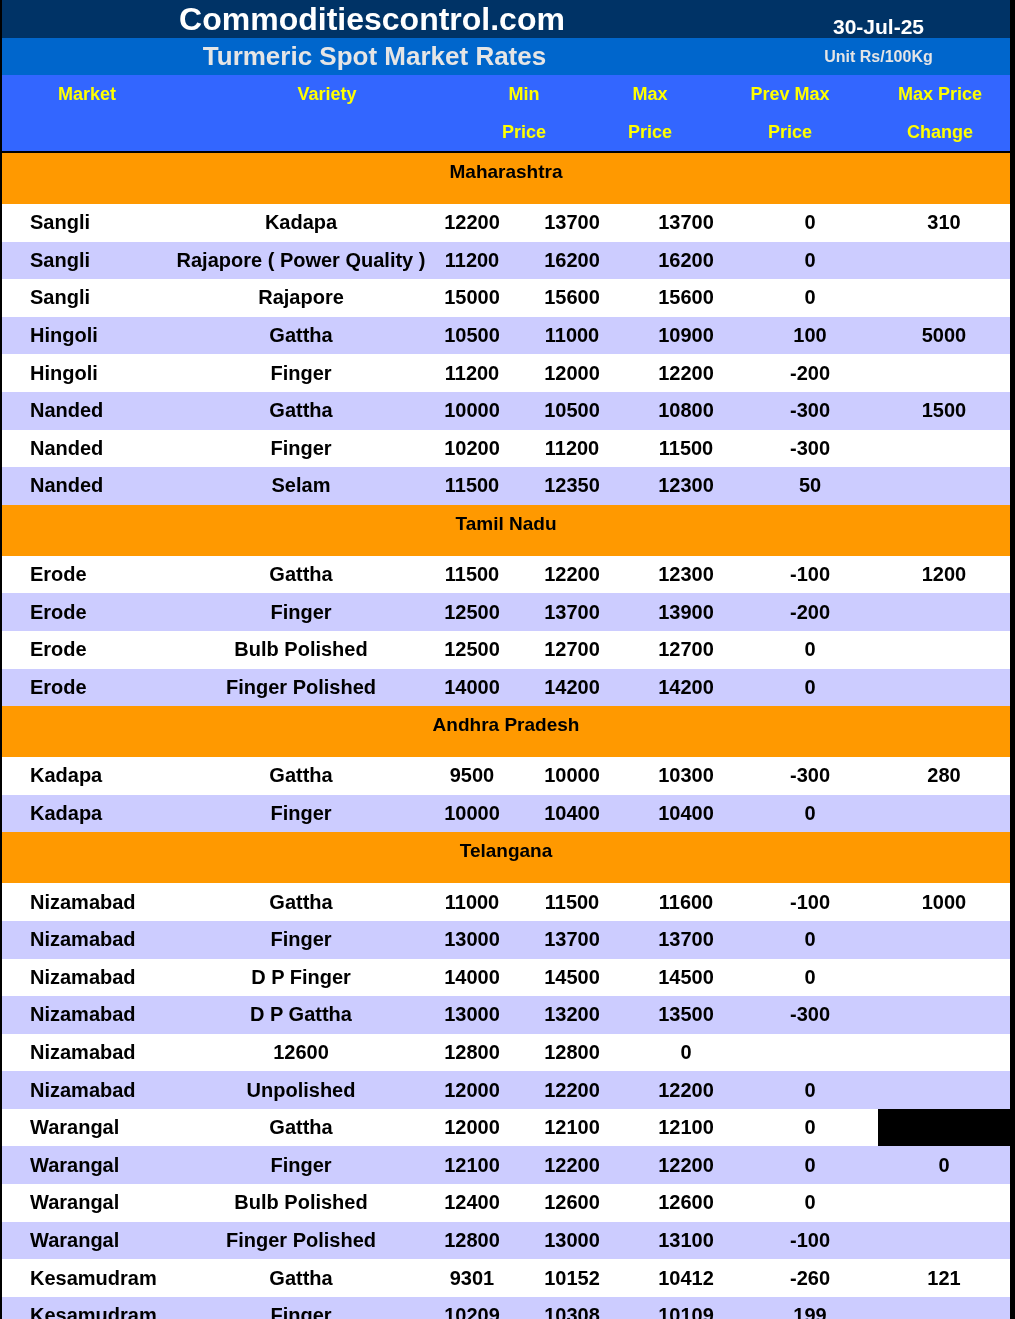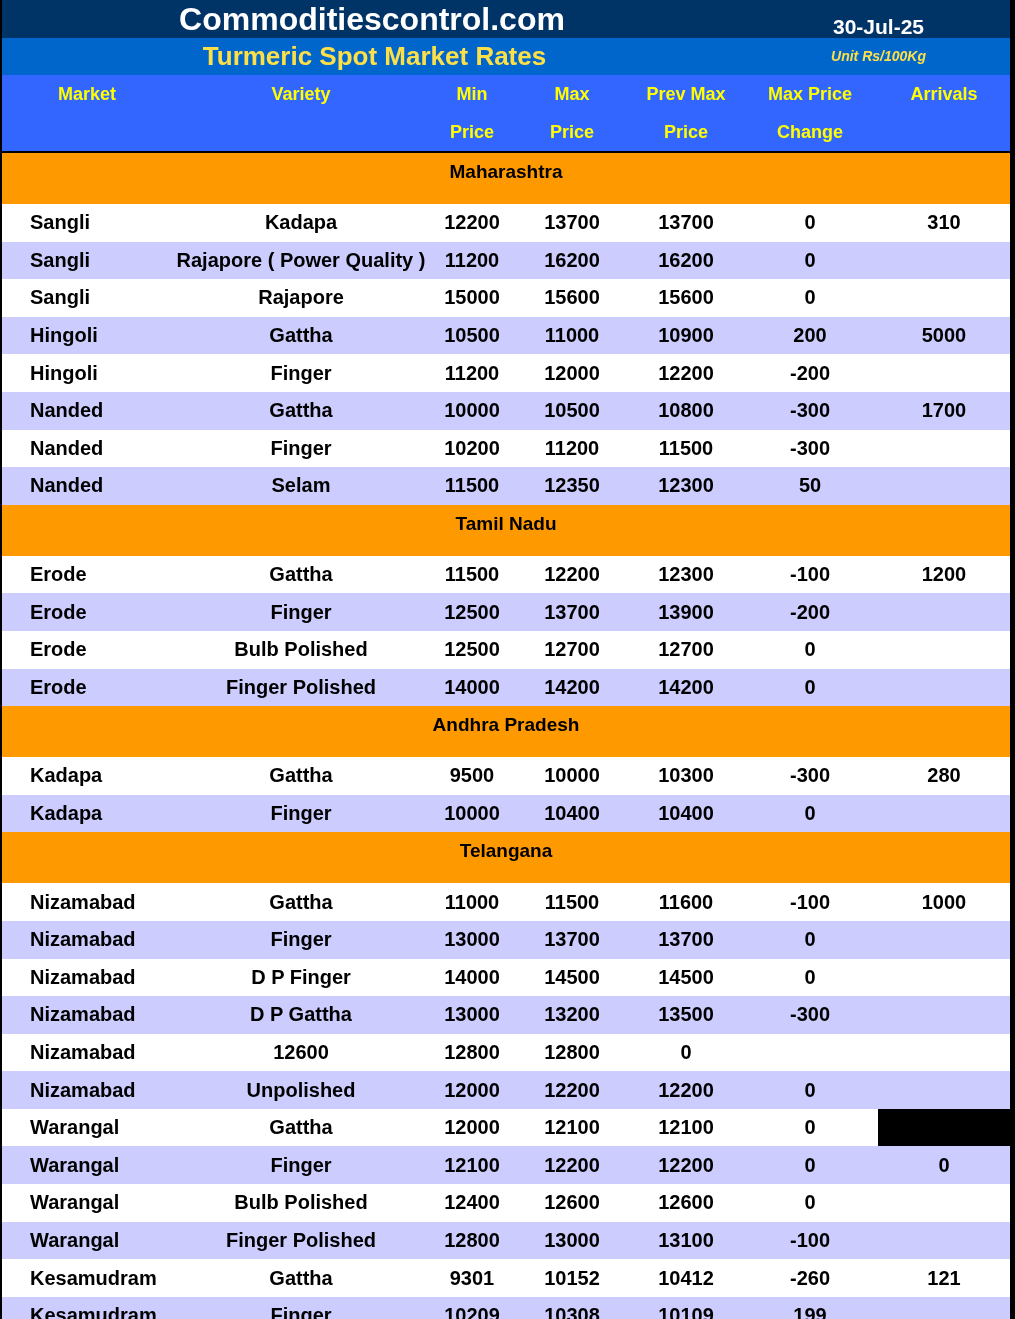--- a/index.html
+++ b/index.html
@@ -26,43 +26,44 @@
     text-align:center; line-height:38px; font-size:32px;
   }
   .topbar .date{
     position:absolute; left:745px; top:8px; width:263px; height:38px;
     text-align:center; line-height:38px; font-size:21px;
   }
 
   
   .titlebar{
     height:37px; flex:none;
-    background:#0066CC; color:#fde047;
+    background:#0066CC; color:#e5e5e5;
     position:relative;
   }
   .titlebar .title{
     position:absolute; left:0; top:0; width:745px; height:37px;
     text-align:center; line-height:37px; font-size:26px;
   }
   .titlebar .unit{
     position:absolute; left:745px; top:0; width:263px; height:37px;
-    text-align:center; line-height:37px; font-size:14px;font-style:italic;
+    text-align:center; line-height:37px; font-size:16px;
   }
 
   
   .grid-cols{
     display:grid;
     grid-template-columns:170px 258px 84px 116px 112px 136px 1fr;
   }
 
   
   .colheader{
     height:76px; flex:none;
     background:#3366FF; color:#FFFF00;
     font-size:18px;
+    gap:26px;
   }
   .colheader .h-cell{
     display:flex; flex-direction:column;
   }
   .colheader .h-line{
     height:38px; line-height:38px; text-align:center;
   }
 
   .rule{ height:2px; flex:none; background:#000000; }
 
@@ -178,40 +179,40 @@
         <div class="cell">15600</div>
         <div class="cell">0</div>
         <div class="cell"></div>
       </div>
       <div class="data-row grid-cols alt">
         <div class="cell market">Hingoli</div>
         <div class="cell">Gattha</div>
         <div class="cell">10500</div>
         <div class="cell">11000</div>
         <div class="cell">10900</div>
-        <div class="cell">200</div>
+        <div class="cell">100</div>
         <div class="cell">5000</div>
       </div>
       <div class="data-row grid-cols">
         <div class="cell market">Hingoli</div>
         <div class="cell">Finger</div>
         <div class="cell">11200</div>
         <div class="cell">12000</div>
         <div class="cell">12200</div>
         <div class="cell">-200</div>
         <div class="cell"></div>
       </div>
       <div class="data-row grid-cols alt">
         <div class="cell market">Nanded</div>
         <div class="cell">Gattha</div>
         <div class="cell">10000</div>
         <div class="cell">10500</div>
         <div class="cell">10800</div>
         <div class="cell">-300</div>
-        <div class="cell">1700</div>
+        <div class="cell">1500</div>
       </div>
       <div class="data-row grid-cols">
         <div class="cell market">Nanded</div>
         <div class="cell">Finger</div>
         <div class="cell">10200</div>
         <div class="cell">11200</div>
         <div class="cell">11500</div>
         <div class="cell">-300</div>
         <div class="cell"></div>
       </div>

